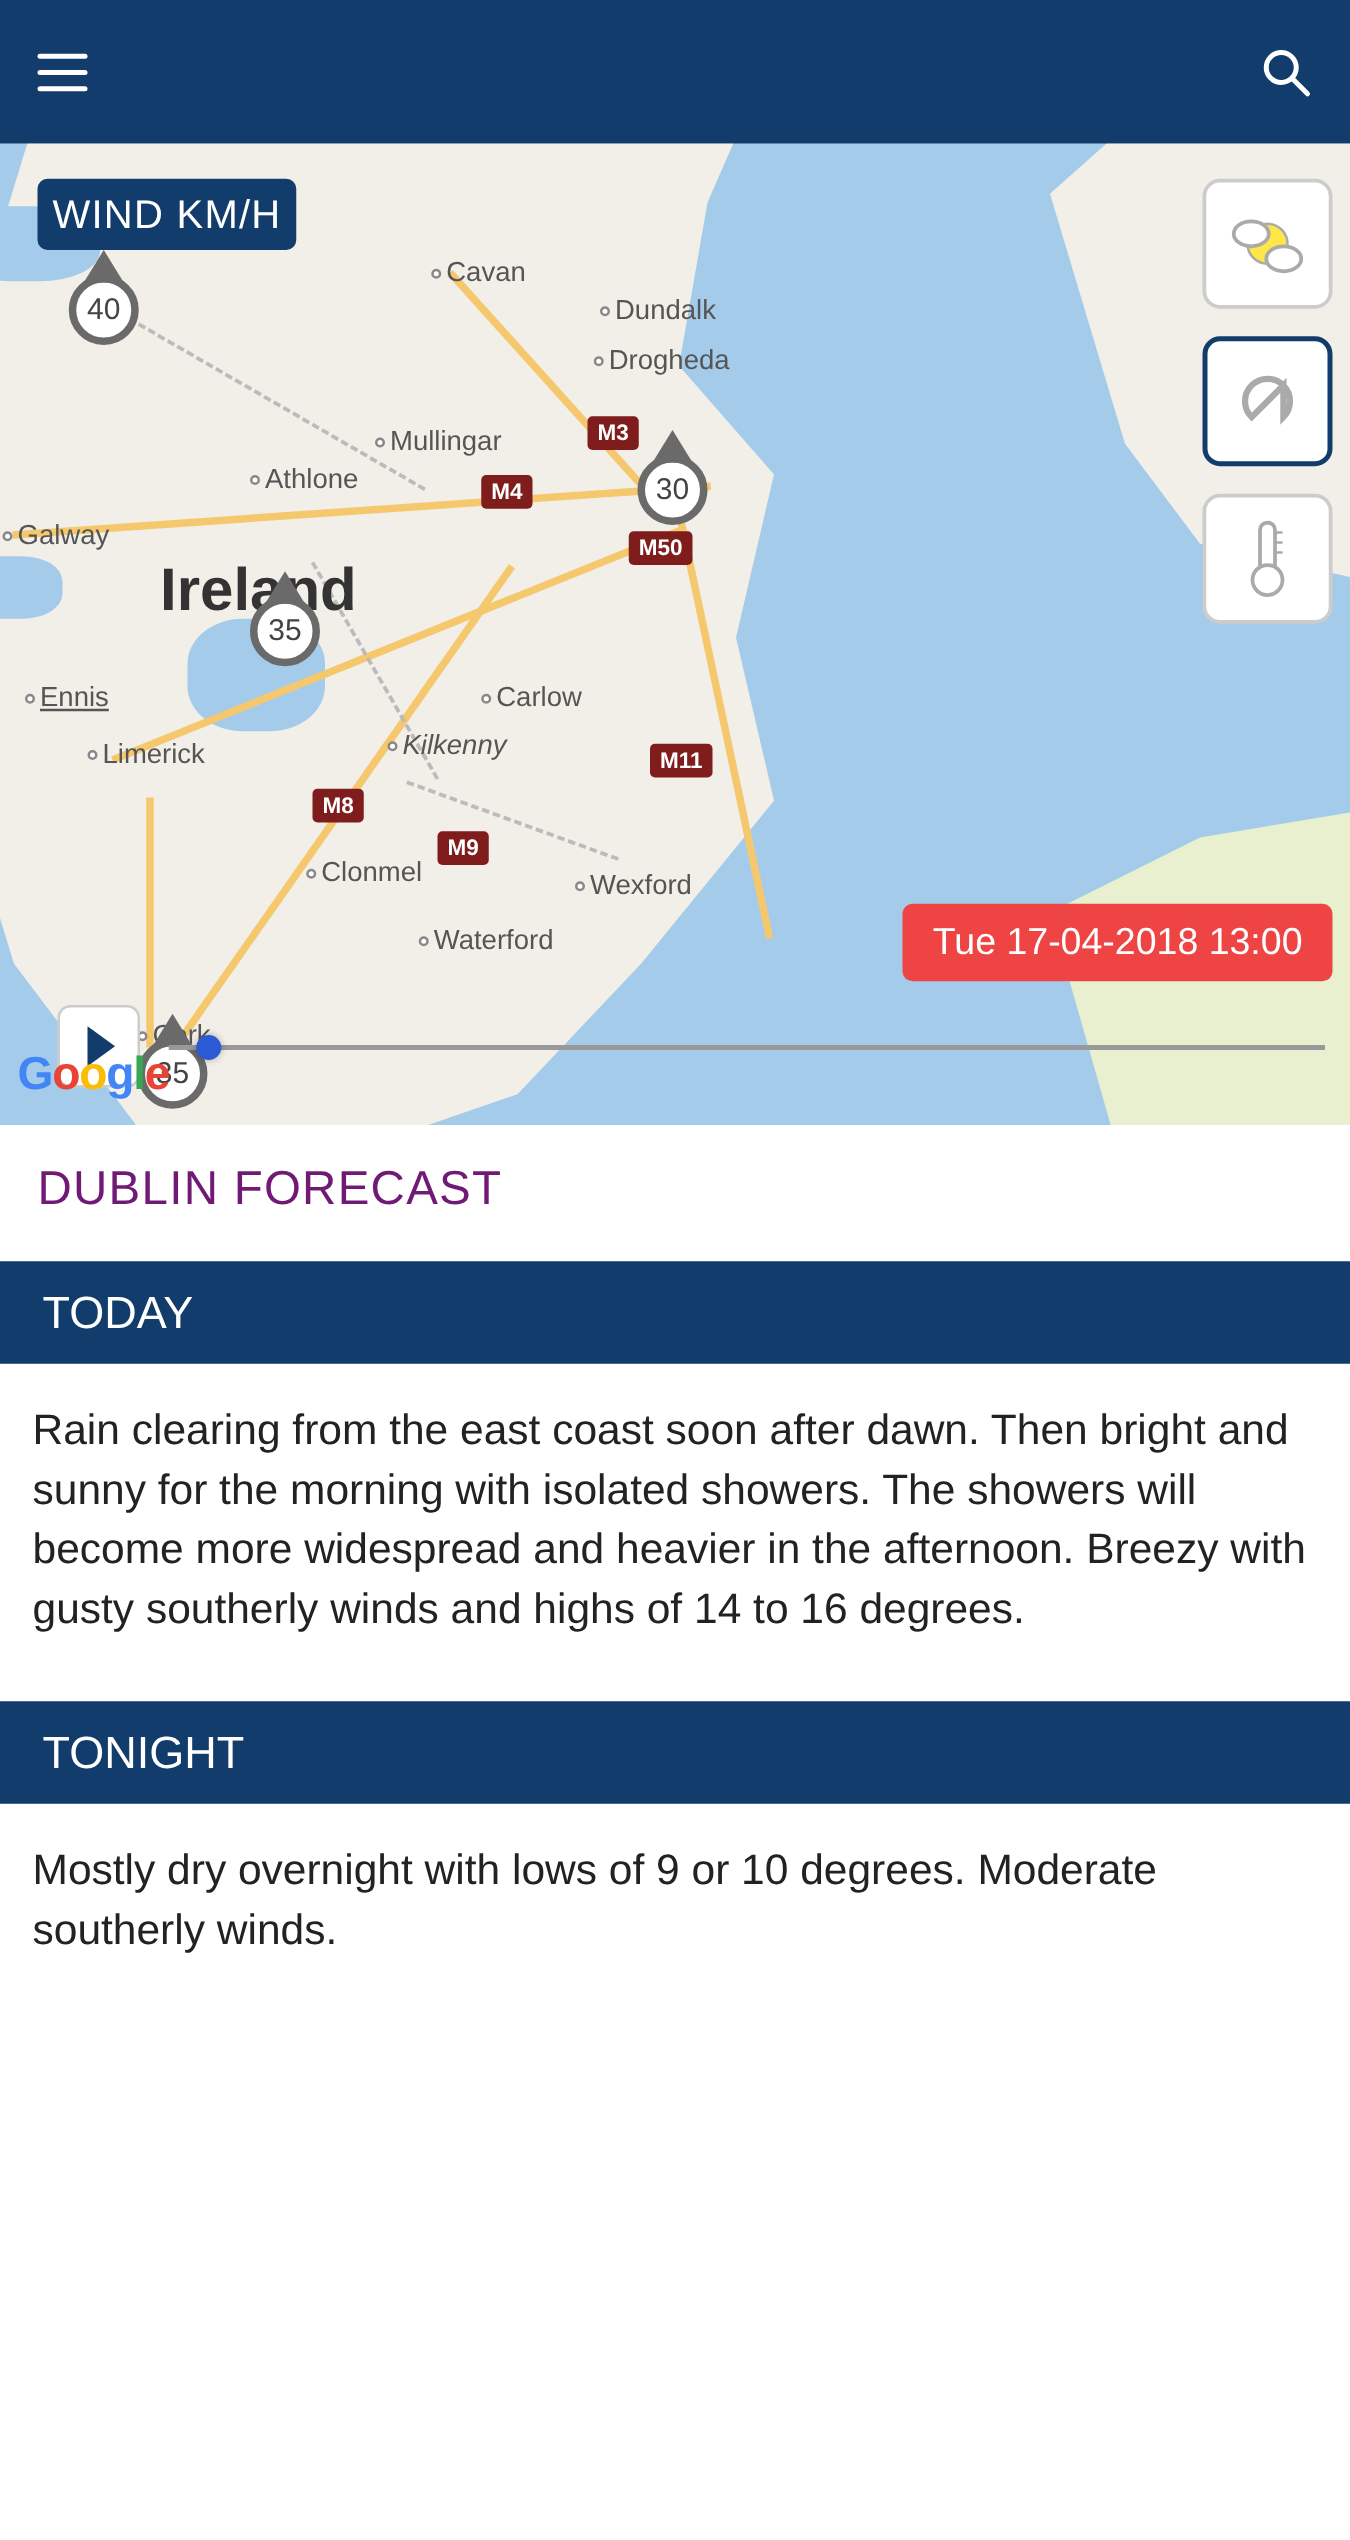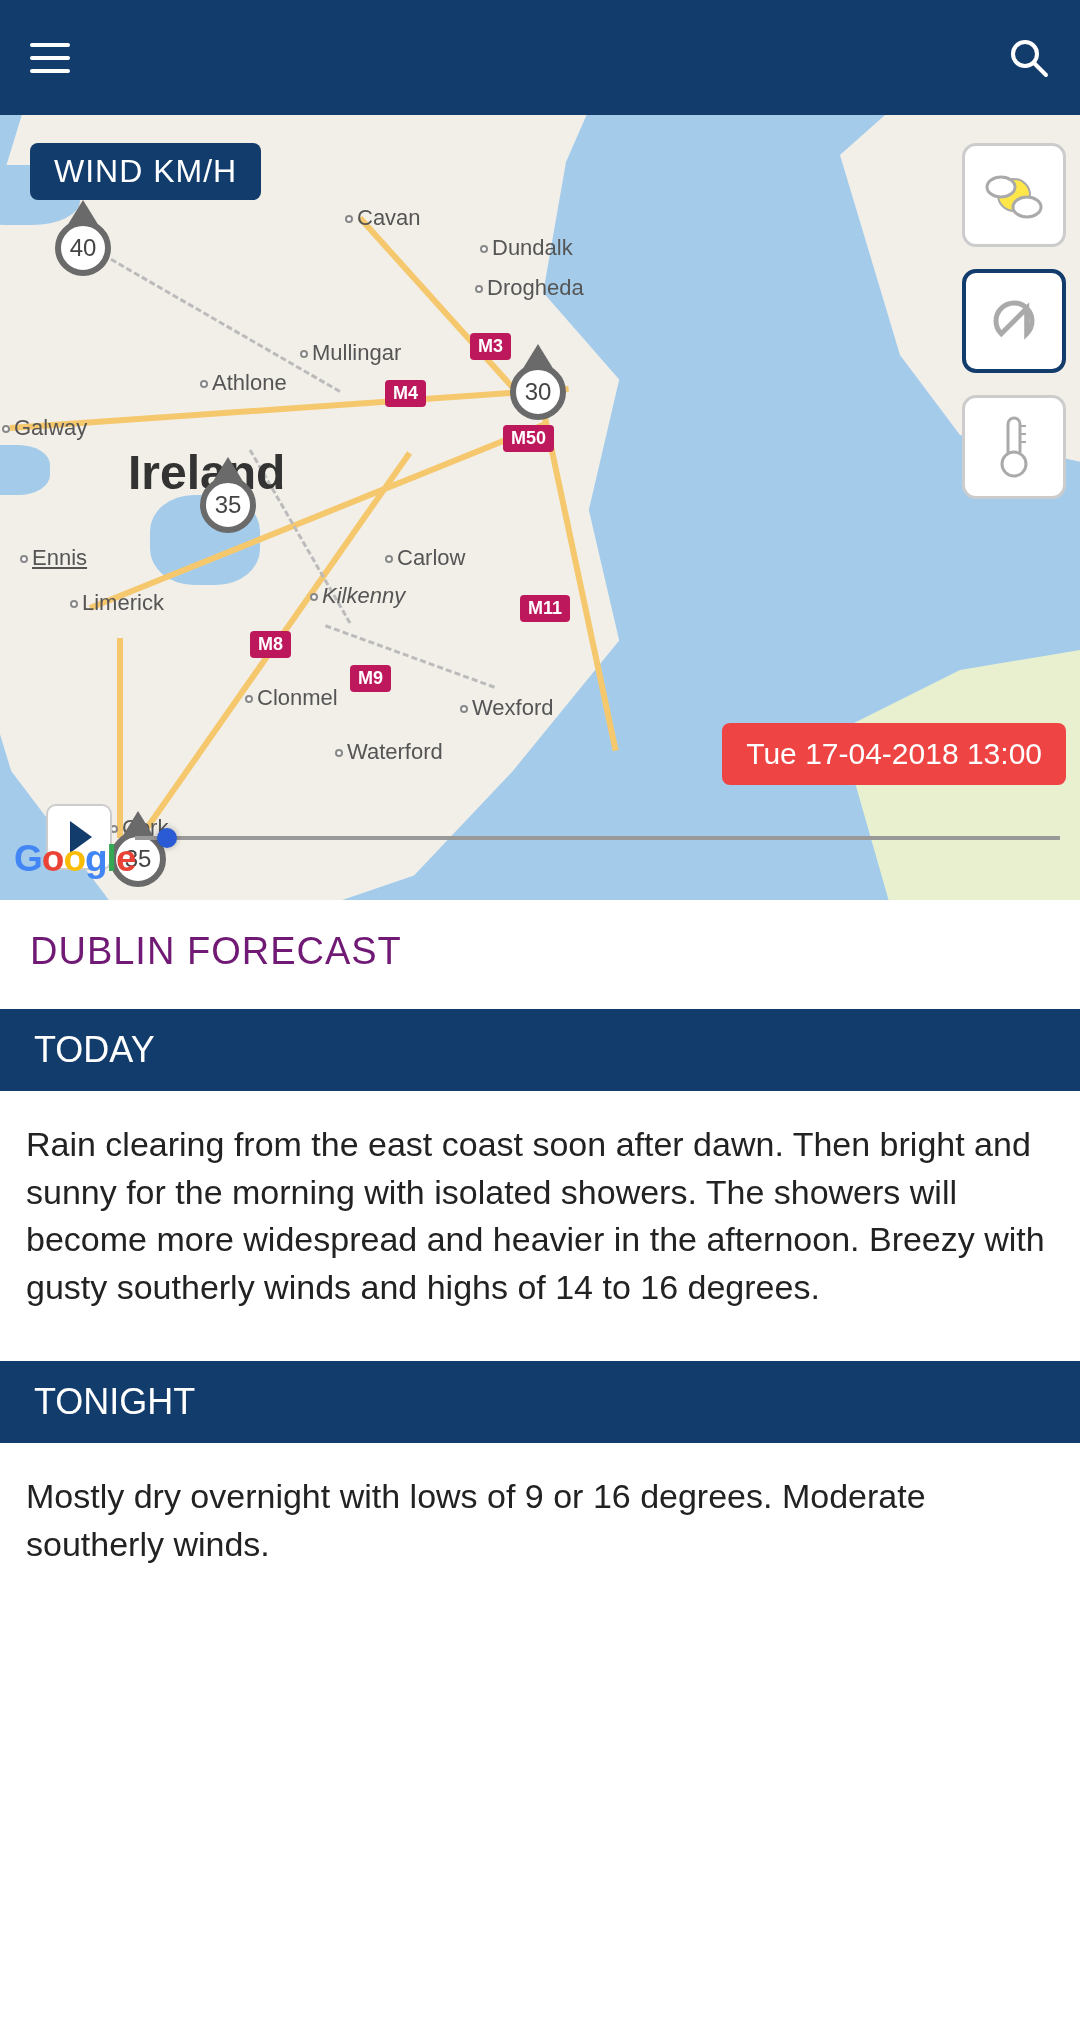--- a/index.html
+++ b/index.html
@@ -48,35 +48,35 @@
   .road { position: absolute; background: #f5c86e; height: 6px; transform-origin: left center; }
   .road-dashed { position: absolute; border-top: 3px dashed #bbb; }
   
   .city-label { position: absolute; color: #555; font-size: 22px; white-space: nowrap; }
   .city-dot { display: inline-block; width: 8px; height: 8px; border: 2px solid #888; border-radius: 50%; margin-right: 4px; vertical-align: middle; background: #fff; }
   
   .country-label { position: absolute; font-size: 48px; font-weight: bold; color: #333; }
   
   .route-badge {
     position: absolute;
-    background: #be185d;
+    background: #7f1d1d;
     color: #fff;
     font-size: 18px;
     font-weight: bold;
     padding: 3px 8px;
     border-radius: 4px;
   }
   
   .wind-label {
     position: absolute;
     top: 28px; left: 30px;
     background: #123c6b;
     color: #fff;
     font-size: 32px;
-    padding: 10px 24px;
+    padding: 10px 12px;
     border-radius: 8px;
     letter-spacing: 1px;
   }
   
   .wind-marker {
     position: absolute;
     width: 56px; height: 56px;
     background: #fff;
     border: 6px solid #6a6a6a;
     border-radius: 50%;
@@ -297,13 +297,13 @@
     <span class="g1">G</span><span class="g2">o</span><span class="g3">o</span><span class="g4">g</span><span class="g5">l</span><span class="g6">e</span>
   </div>
 </div>
 
 <div class="forecast-title">DUBLIN FORECAST</div>
 
 <div class="section-header">TODAY</div>
 <div class="section-body">Rain clearing from the east coast soon after dawn.  Then bright and sunny for the morning with isolated showers.  The showers will become more widespread and heavier in the afternoon.  Breezy with gusty southerly winds and highs of 14 to 16 degrees.</div>
 
 <div class="section-header">TONIGHT</div>
-<div class="section-body">Mostly dry overnight with lows of 9 or 16 degrees.  Moderate southerly winds.</div>
+<div class="section-body">Mostly dry overnight with lows of 9 or 10 degrees.  Moderate southerly winds.</div>
 
 </body></html>

